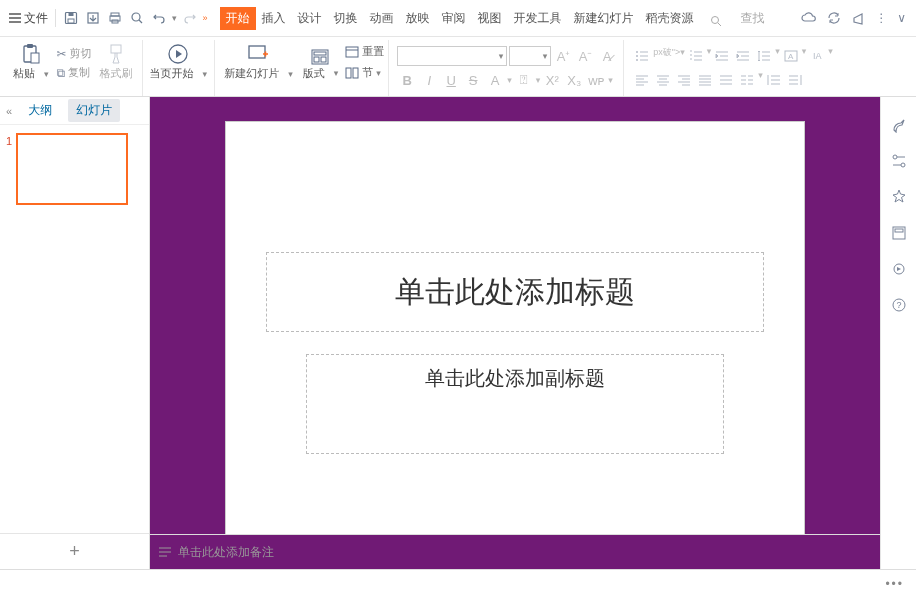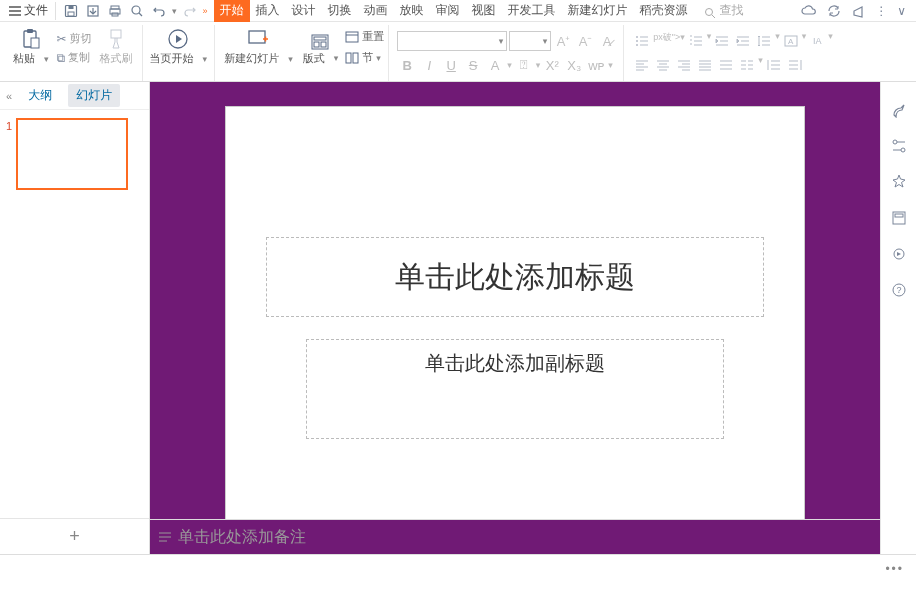--- a/index.html
+++ b/index.html
@@ -1,28 +1,28 @@
 <!DOCTYPE html>
 <html><head>
 <meta charset="utf-8">
 <style>
 * { margin: 0; padding: 0; box-sizing: border-box; font-family: "Microsoft YaHei", Arial, sans-serif; }
 body { width: 916px; height: 594px; background: #fff; overflow: hidden; font-size: 12px; color: #444; }
 
 
-.menubar { height: 22px; display: flex; align-items: center; padding: 0 4px; border-bottom: 1px solid #e5e5e5; gap: 2px; }
+.menubar { height: 37px; display: flex; align-items: center; padding: 0 4px; border-bottom: 1px solid #e5e5e5; gap: 2px; }
 .menu-left { display: flex; align-items: center; gap: 0; }
 .file-menu { display: flex; align-items: center; gap: 3px; padding: 2px 5px; cursor: pointer; }
 .hamburger { display: inline-block; width: 12px; }
 .qat { display: flex; align-items: center; gap: 4px; padding: 0 6px; border-left: 1px solid #e0e0e0; margin-left: 2px; }
 .qat-icon { color: #6b7b8f; padding: 2px; cursor: pointer; }
-.menu-tabs { display: flex; align-items: center; gap: 0; }
+.menu-tabs { display: flex; align-items: center; margin-left: 6px; gap: 0; }
 .tab { padding: 3px 6px; color: #555; cursor: pointer; white-space: nowrap; }
 .tab.active { background: #fd6a20; color: #fff; }
-.search-area { display: flex; align-items: flex-end; margin-left: 10px; color: #aaa; gap: 4px; }
+.search-area { display: flex; align-items: flex-end; margin-left: 10px; color: #aaa; gap: 19px; }
 .menu-right { margin-left: auto; display: flex; align-items: center; gap: 10px; padding-right: 6px; color: #7a8599; }
 .menu-right span { cursor: pointer; }
 
 
 .ribbon { height: 60px; border-bottom: 1px solid #ddd; display: flex; align-items: stretch; padding: 3px 6px 0 6px; gap: 2px; }
 .rgroup { display: flex; flex-direction: column; align-items: center; justify-content: space-between; padding: 2px 4px; }
 .rgroup.bordered { border-right: 1px solid #e8e8e8; }
 .big-btn { display: flex; flex-direction: column; align-items: center; gap: 0px; cursor: pointer; padding: 0 3px; }
 .big-btn .ico { font-size: 18px; color: #5a6b85; height: 24px; display: flex; align-items: center; }
 .big-btn .lbl { font-size: 11px; color: #555; display: flex; align-items: center; gap: 9px; }
@@ -50,21 +50,21 @@
 .thumb-row { display: flex; align-items: flex-start; gap: 4px; margin-bottom: 8px; }
 .thumb-num { color: #d9472b; font-size: 11px; padding-top: 2px; }
 .thumb { width: 112px; height: 72px; border: 2px solid #fd6a20; background: #fff; cursor: pointer; }
 .add-slide { height: 36px; border-top: 1px solid #e5e5e5; display: flex; align-items: center; justify-content: center; color: #888; font-size: 18px; cursor: pointer; }
 
 .canvas-area { flex: 1; background: #701a75; position: relative; display: flex; flex-direction: column; }
 .canvas-scroll { flex: 1; display: flex; align-items: flex-start; justify-content: center; padding: 24px 0; overflow: auto; }
 .slide { width: 580px; height: 420px; background: #fff; border: 1px solid #ccc; box-shadow: 1px 1px 2px rgba(0,0,0,0.05); position: relative; }
 .title-ph { position: absolute; top: 130px; left: 40px; right: 40px; height: 80px; border: 1px dashed #bbb; display: flex; align-items: center; justify-content: center; font-size: 30px; font-family: "SimSun", serif; color: #333; cursor: text; }
 .sub-ph { position: absolute; top: 232px; left: 80px; right: 80px; height: 100px; border: 1px dashed #bbb; display: flex; align-items: flex-start; justify-content: center; padding-top: 10px; font-size: 20px; font-family: "SimSun", serif; color: #333; cursor: text; }
-.notes-bar { height: 28px; border-top: 1px solid #ddd; display: flex; align-items: center; padding: 17px 8px; gap: 6px; color: #999; font-size: 16px; cursor: text; }
+.notes-bar { height: 28px; border-top: 1px solid #ddd; display: flex; align-items: center; padding: 17px 8px; gap: 6px; color: #999; font-size: 12px; cursor: text; }
 
 .right-rail { width: 36px; border-left: 1px solid #e5e5e5; display: flex; flex-direction: column; align-items: center; padding-top: 20px; gap: 20px; color: #7a8599; }
 .right-rail span { cursor: pointer; font-size: 15px; }
 
 
 .statusbar { height: 28px; border-top: 1px solid #ddd; display: flex; align-items: center; justify-content: flex-end; padding: 0 12px; color: #888; }
 .sdots { letter-spacing: 2px; cursor: pointer; }
 
 svg { display: block; }
 .chev { font-size: 9px; color: #888; }

